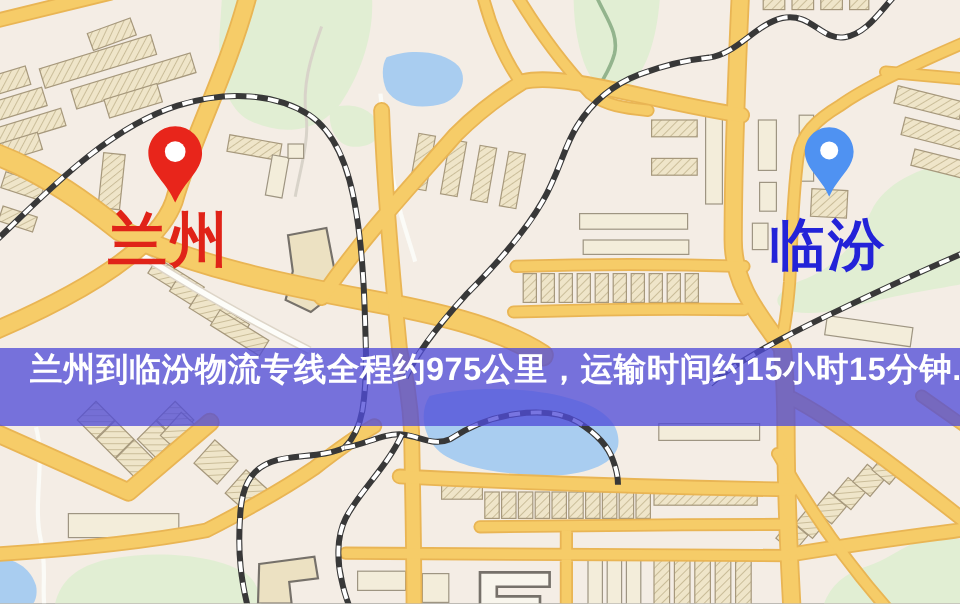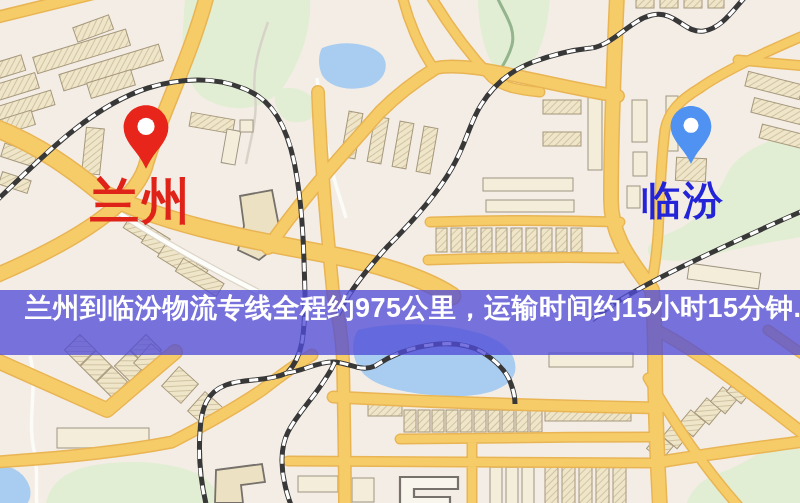--- a/index.html
+++ b/index.html
@@ -28,21 +28,21 @@
   .pin{position:absolute;z-index:5;}
   .pin svg{display:block;width:100%;height:100%;}
   .pin-red{left:122px;top:104px;width:48px;height:66px;}
   .pin-blue{left:669px;top:105px;width:44px;height:60px;}
   .pin-red .pin-body{fill:var(--pin-red,#e8251b);}
   .pin-blue .pin-body{fill:var(--pin-blue,#4f92f2);}
   .pin-hole{fill:var(--pin-hole,#ffffff);}
 
   .city-label{position:absolute;z-index:6;font-weight:bold;line-height:1;white-space:nowrap;}
   .label-origin{left:90px;top:177px;font-size:49px;color:var(--label-red,#e02318);letter-spacing:2px;}
-  .label-dest{left:641px;top:180px;font-size:40px;color:var(--label-blue,#2323d8);letter-spacing:2px;}
+  .label-dest{left:641px;top:180px;font-size:47px;color:var(--label-blue,#2323d8);letter-spacing:2px;}
 
   .banner{position:absolute;z-index:10;left:0;top:290px;width:800px;height:65px;
           background:var(--banner-bg,#504cd8c4);display:flex;}
   .banner-text{color:var(--banner-text,#ffffff);font-size:27px;font-weight:bold;
                padding-left:25px;white-space:nowrap;letter-spacing:0.5px;}
 </style>
 </head>
 <body>
 
 <div class="stage">

